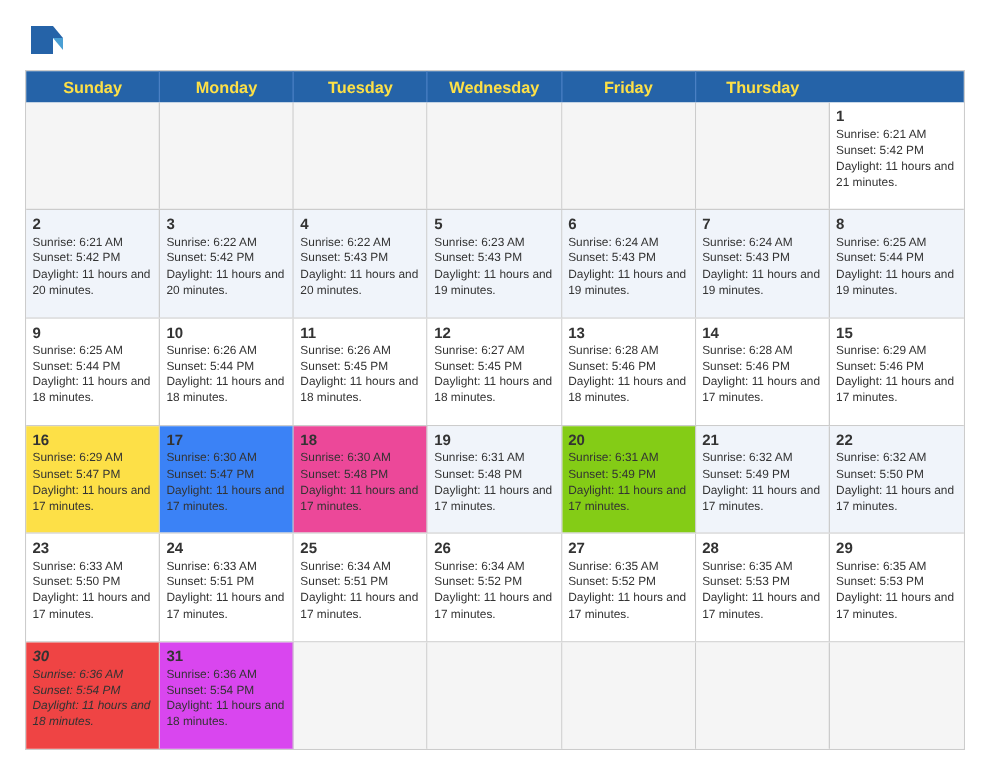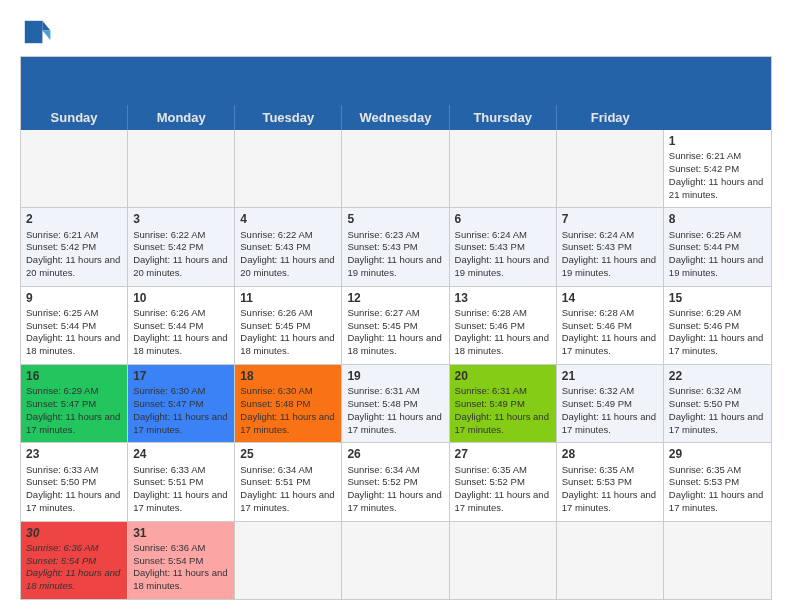--- a/index.html
+++ b/index.html
@@ -59,27 +59,26 @@
       display: flex;
       flex-direction: column;
       border: 1px solid #ccc;
     }
     .cal-header {
       display: grid;
       grid-template-columns: repeat(7, 1fr);
       background: #2563a8;
     }
     .cal-header-cell {
-      color: #e5e5e5;
+      color: #fde047;
       font-size: 13px;
       font-weight: bold;
       text-align: center;
       padding: 5px 13px;
       border-right: 1px solid #4a80c4;
-      margin-top: 48px;
     }
     .cal-header-cell:last-child { border-right: none; }
     .cal-body {
       display: flex;
       flex-direction: column;
       flex: 1;
     }
     .cal-row {
       display: grid;
       grid-template-columns: repeat(7, 1fr);
@@ -128,22 +127,22 @@
       <div class="subtitle"></div>
     </div>
   </div>
 
   <div class="calendar">
     <div class="cal-header" id="cal-header">
         <div class="cal-header-cell">Sunday</div>
         <div class="cal-header-cell">Monday</div>
         <div class="cal-header-cell">Tuesday</div>
         <div class="cal-header-cell">Wednesday</div>
+        <div class="cal-header-cell">Friday</div>
         <div class="cal-header-cell">Thursday</div>
-        <div class="cal-header-cell">Friday</div>
       </div>
     <div class="cal-body" id="cal-body">
         <div class="cal-row">
           <div class="cal-cell empty"></div>
           <div class="cal-cell empty"></div>
           <div class="cal-cell empty"></div>
           <div class="cal-cell empty"></div>
           <div class="cal-cell empty"></div>
           <div class="cal-cell empty"></div>
           <div class="cal-cell"><span class="day-num">1</span><span>Sunrise: 6:21 AM</span><br><span>Sunset: 5:42 PM</span><br><span>Daylight: 11 hours and 21 minutes.</span></div>
@@ -160,40 +159,40 @@
         <div class="cal-row">
           <div class="cal-cell"><span class="day-num">9</span><span>Sunrise: 6:25 AM</span><br><span>Sunset: 5:44 PM</span><br><span>Daylight: 11 hours and 18 minutes.</span></div>
           <div class="cal-cell"><span class="day-num">10</span><span>Sunrise: 6:26 AM</span><br><span>Sunset: 5:44 PM</span><br><span>Daylight: 11 hours and 18 minutes.</span></div>
           <div class="cal-cell"><span class="day-num">11</span><span>Sunrise: 6:26 AM</span><br><span>Sunset: 5:45 PM</span><br><span>Daylight: 11 hours and 18 minutes.</span></div>
           <div class="cal-cell"><span class="day-num">12</span><span>Sunrise: 6:27 AM</span><br><span>Sunset: 5:45 PM</span><br><span>Daylight: 11 hours and 18 minutes.</span></div>
           <div class="cal-cell"><span class="day-num">13</span><span>Sunrise: 6:28 AM</span><br><span>Sunset: 5:46 PM</span><br><span>Daylight: 11 hours and 18 minutes.</span></div>
           <div class="cal-cell"><span class="day-num">14</span><span>Sunrise: 6:28 AM</span><br><span>Sunset: 5:46 PM</span><br><span>Daylight: 11 hours and 17 minutes.</span></div>
           <div class="cal-cell"><span class="day-num">15</span><span>Sunrise: 6:29 AM</span><br><span>Sunset: 5:46 PM</span><br><span>Daylight: 11 hours and 17 minutes.</span></div>
         </div>
         <div class="cal-row">
-          <div class="cal-cell" style="background: #22c55e;"><span class="day-num">16</span><span>Sunrise: 6:29 AM</span><br><span>Sunset: 5:47 PM</span><br><span>Daylight: 11 hours and 17 minutes.</span></div>
+          <div class="cal-cell" style="background: #fde047;"><span class="day-num">16</span><span>Sunrise: 6:29 AM</span><br><span>Sunset: 5:47 PM</span><br><span>Daylight: 11 hours and 17 minutes.</span></div>
           <div class="cal-cell" style="background: #3b82f6;"><span class="day-num">17</span><span>Sunrise: 6:30 AM</span><br><span>Sunset: 5:47 PM</span><br><span>Daylight: 11 hours and 17 minutes.</span></div>
-          <div class="cal-cell" style="background: #f97316;"><span class="day-num">18</span><span>Sunrise: 6:30 AM</span><br><span>Sunset: 5:48 PM</span><br><span>Daylight: 11 hours and 17 minutes.</span></div>
+          <div class="cal-cell" style="background: #ec4899;"><span class="day-num">18</span><span>Sunrise: 6:30 AM</span><br><span>Sunset: 5:48 PM</span><br><span>Daylight: 11 hours and 17 minutes.</span></div>
           <div class="cal-cell" style="background: rgb(240, 244, 250);"><span class="day-num">19</span><span>Sunrise: 6:31 AM</span><br><span>Sunset: 5:48 PM</span><br><span>Daylight: 11 hours and 17 minutes.</span></div>
           <div class="cal-cell" style="background: #84cc16;"><span class="day-num">20</span><span>Sunrise: 6:31 AM</span><br><span>Sunset: 5:49 PM</span><br><span>Daylight: 11 hours and 17 minutes.</span></div>
           <div class="cal-cell" style="background: rgb(240, 244, 250);"><span class="day-num">21</span><span>Sunrise: 6:32 AM</span><br><span>Sunset: 5:49 PM</span><br><span>Daylight: 11 hours and 17 minutes.</span></div>
           <div class="cal-cell" style="background: rgb(240, 244, 250);"><span class="day-num">22</span><span>Sunrise: 6:32 AM</span><br><span>Sunset: 5:50 PM</span><br><span>Daylight: 11 hours and 17 minutes.</span></div>
         </div>
         <div class="cal-row">
           <div class="cal-cell"><span class="day-num">23</span><span>Sunrise: 6:33 AM</span><br><span>Sunset: 5:50 PM</span><br><span>Daylight: 11 hours and 17 minutes.</span></div>
           <div class="cal-cell"><span class="day-num">24</span><span>Sunrise: 6:33 AM</span><br><span>Sunset: 5:51 PM</span><br><span>Daylight: 11 hours and 17 minutes.</span></div>
           <div class="cal-cell"><span class="day-num">25</span><span>Sunrise: 6:34 AM</span><br><span>Sunset: 5:51 PM</span><br><span>Daylight: 11 hours and 17 minutes.</span></div>
           <div class="cal-cell"><span class="day-num">26</span><span>Sunrise: 6:34 AM</span><br><span>Sunset: 5:52 PM</span><br><span>Daylight: 11 hours and 17 minutes.</span></div>
           <div class="cal-cell"><span class="day-num">27</span><span>Sunrise: 6:35 AM</span><br><span>Sunset: 5:52 PM</span><br><span>Daylight: 11 hours and 17 minutes.</span></div>
           <div class="cal-cell"><span class="day-num">28</span><span>Sunrise: 6:35 AM</span><br><span>Sunset: 5:53 PM</span><br><span>Daylight: 11 hours and 17 minutes.</span></div>
           <div class="cal-cell"><span class="day-num">29</span><span>Sunrise: 6:35 AM</span><br><span>Sunset: 5:53 PM</span><br><span>Daylight: 11 hours and 17 minutes.</span></div>
         </div>
         <div class="cal-row">
           <div class="cal-cell" style="background: #ef4444; font-style: italic;"><span class="day-num">30</span><span>Sunrise: 6:36 AM</span><br><span>Sunset: 5:54 PM</span><br><span>Daylight: 11 hours and 18 minutes.</span></div>
-          <div class="cal-cell" style="background: #fca5a5;"><span class="day-num">31</span><span>Sunrise: 6:36 AM</span><br><span>Sunset: 5:54 PM</span><br><span>Daylight: 11 hours and 18 minutes.</span></div>
+          <div class="cal-cell" style="background: #d946ef;"><span class="day-num">31</span><span>Sunrise: 6:36 AM</span><br><span>Sunset: 5:54 PM</span><br><span>Daylight: 11 hours and 18 minutes.</span></div>
           <div class="cal-cell empty"></div>
           <div class="cal-cell empty"></div>
           <div class="cal-cell empty"></div>
           <div class="cal-cell empty"></div>
           <div class="cal-cell empty"></div>
         </div>
       </div>
   </div>
 </div>
 

